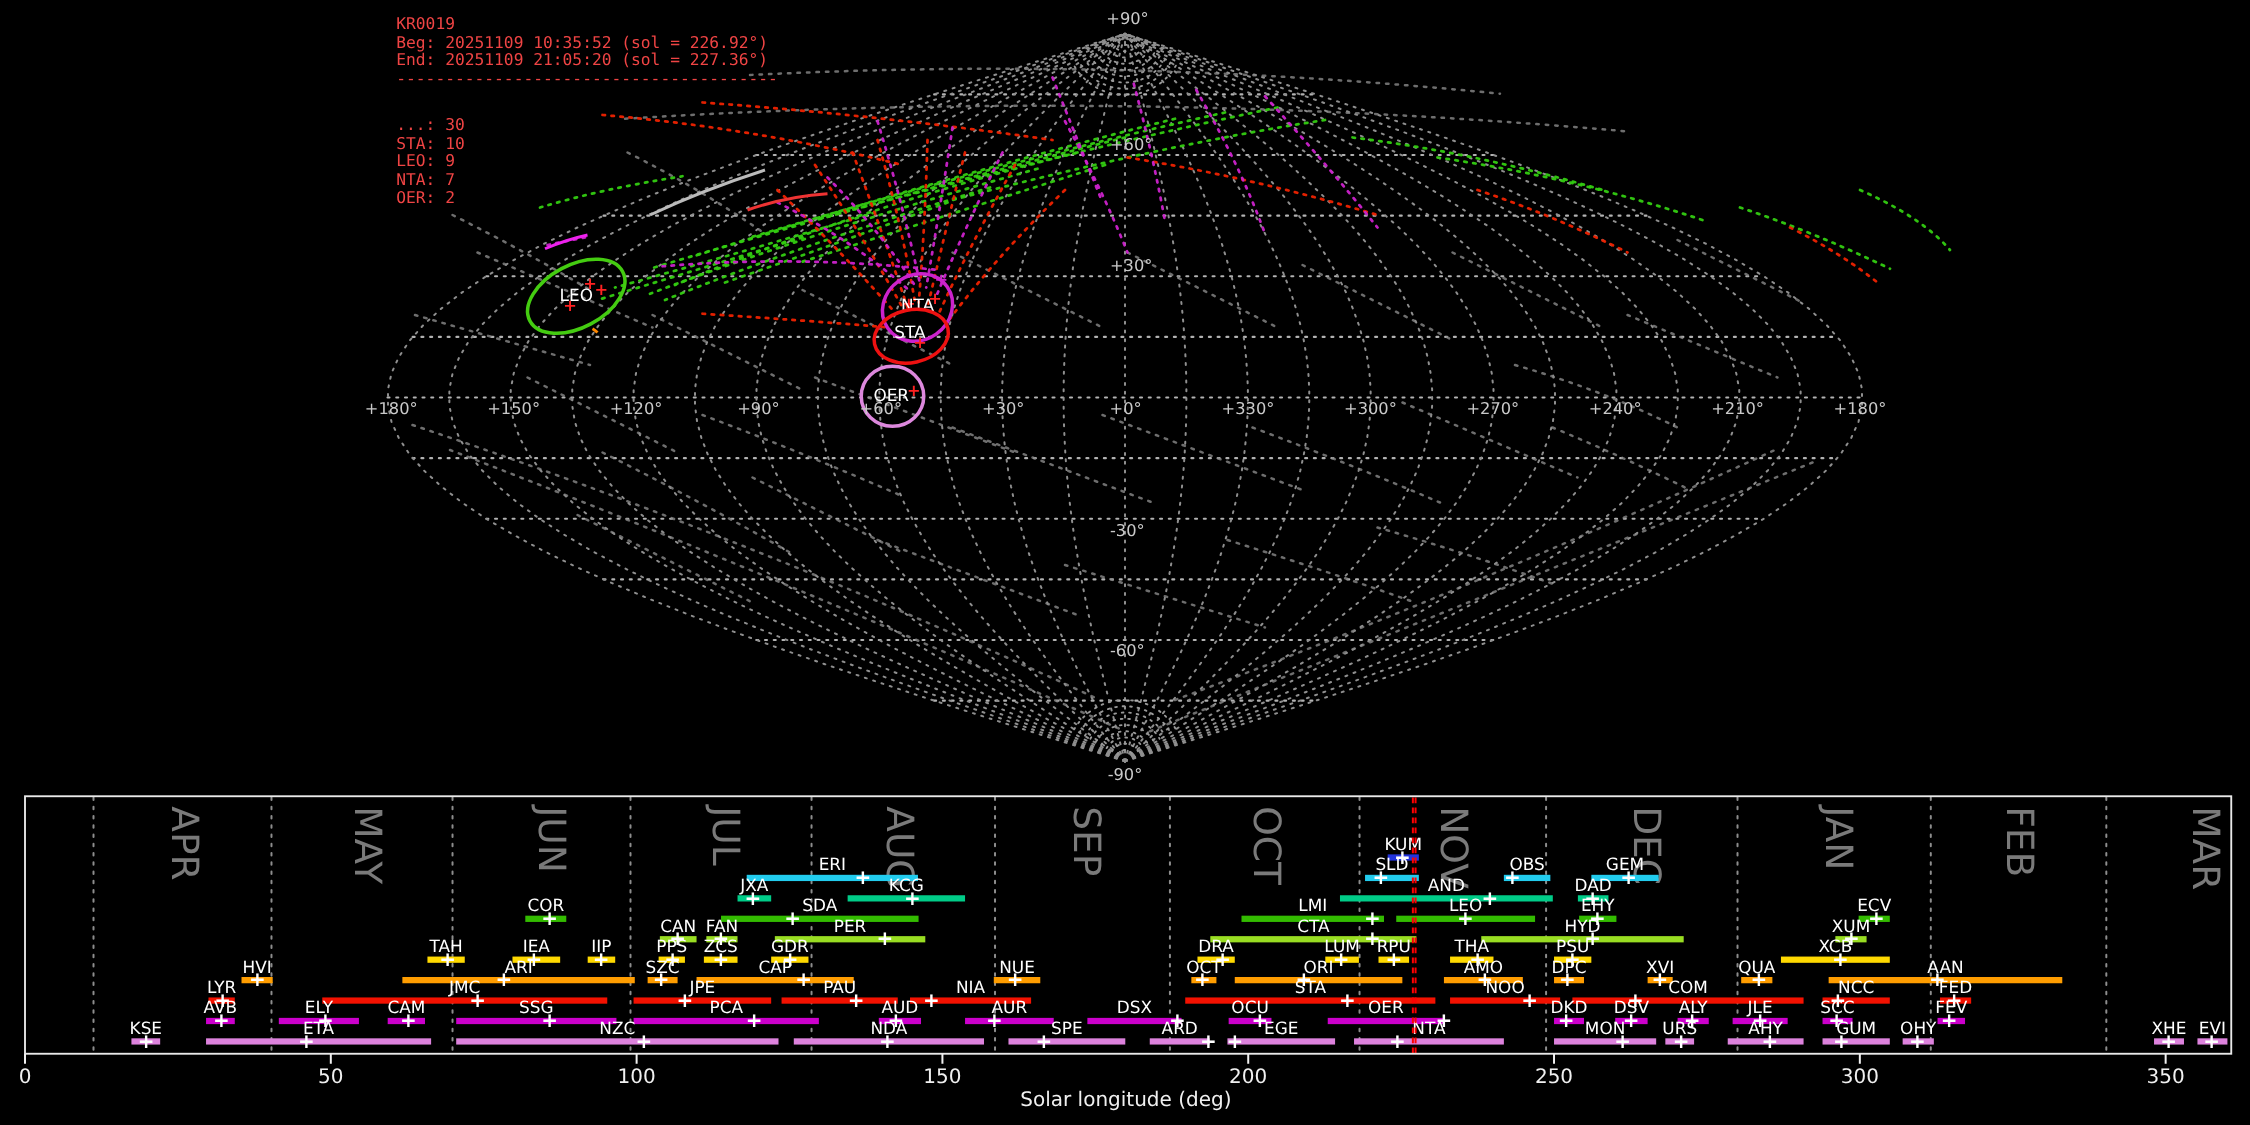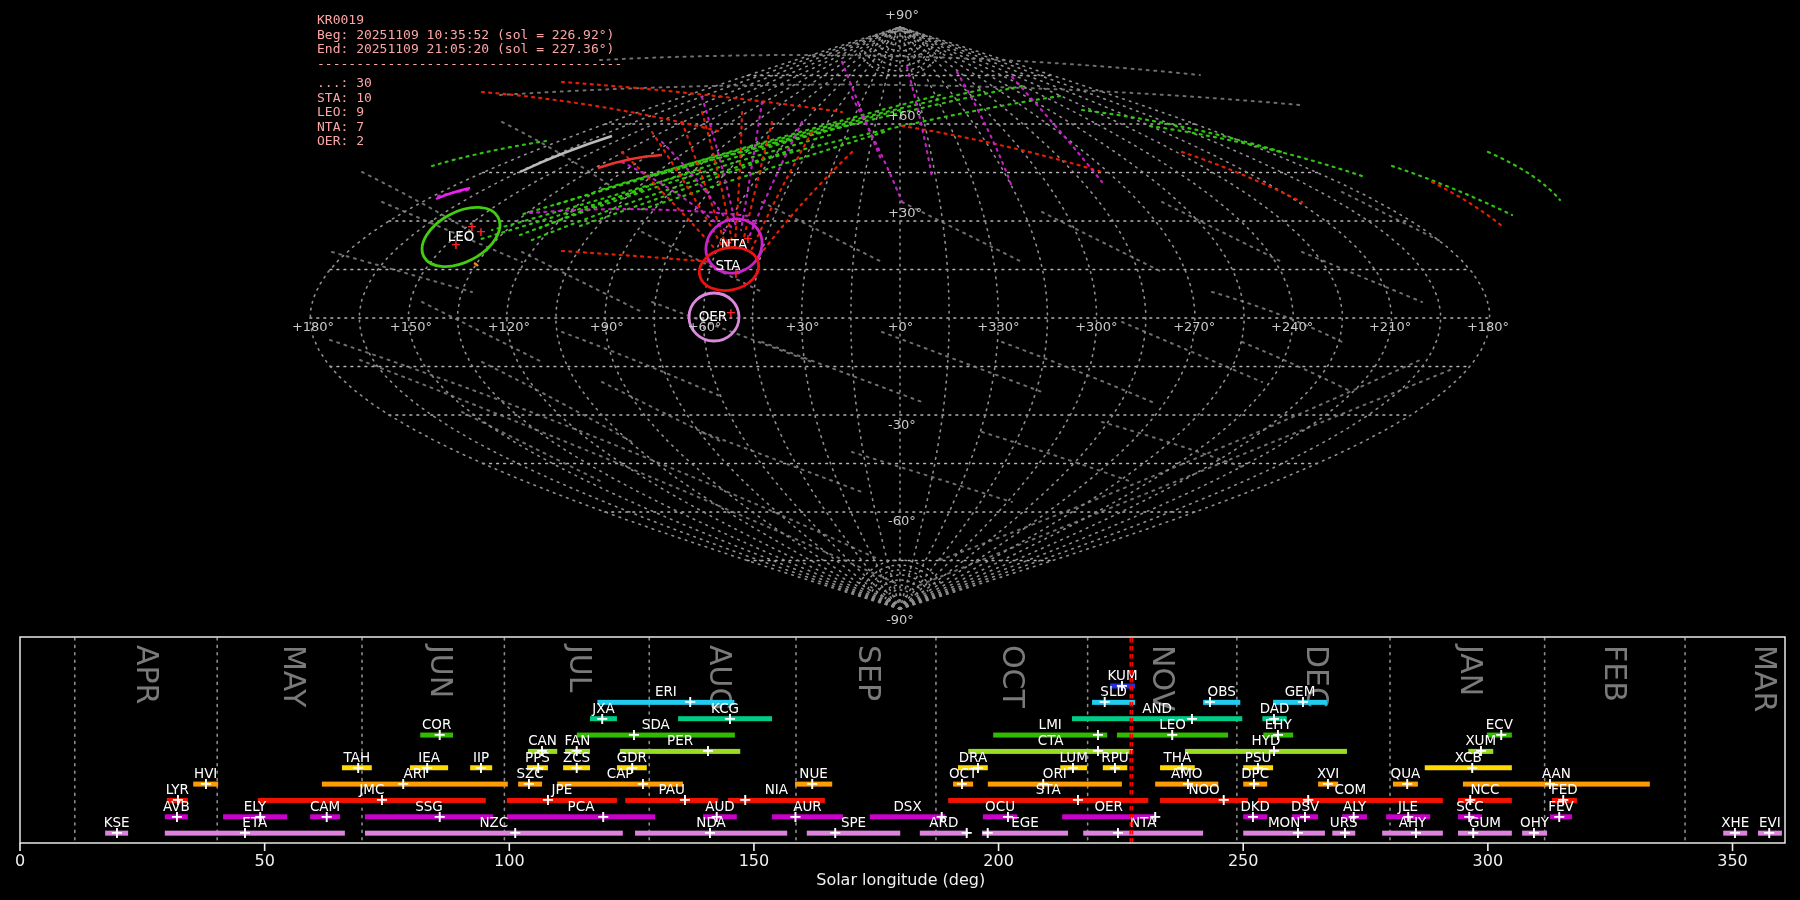--- a/index.html
+++ b/index.html
@@ -1,23 +1,23 @@
 <!DOCTYPE html>
 <html><head>
 <meta charset="utf-8">
 <style>
   html,body{margin:0;padding:0;background:#000;}
   .app{position:relative;width:1800px;height:900px;background:#000;overflow:hidden;
        font-family:"DejaVu Sans",sans-serif;}
   svg text{font-family:"DejaVu Sans",sans-serif;}
-  .info{position:absolute;left:317px;top:13px;color:#fca5a5;
+  .info{position:absolute;left:317px;top:13px;color:#ef4444;
         font-family:"DejaVu Sans Mono",monospace;font-size:13px;line-height:14.5px;
         white-space:pre;}
   .info .line{height:14.5px;}
-  .info .line:nth-child(5){margin-top:5px;}
+  .info .line:nth-child(5){margin-top:23px;}
 </style>
 </head>
 <body>
 
 <div class="app">
   <svg id="scene" width="1800" height="900" viewBox="0 0 1800 900">
       <line x1="747.2967633895128" y1="560.5" x2="1052.7032366104872" y2="560.5" stroke="#b2b2b2" stroke-width="1.7" stroke-dasharray="1.6 5.4" stroke-linecap="round" fill="none"></line>
       <line x1="605" y1="512" x2="1195" y2="512" stroke="#b2b2b2" stroke-width="1.7" stroke-dasharray="1.6 5.4" stroke-linecap="round" fill="none"></line>
       <line x1="482.80699909993695" y1="463.5" x2="1317.193000900063" y2="463.5" stroke="#b2b2b2" stroke-width="1.7" stroke-dasharray="1.6 5.4" stroke-linecap="round" fill="none"></line>
       <line x1="389.04501176718117" y1="415" x2="1410.9549882328188" y2="415" stroke="#b2b2b2" stroke-width="1.7" stroke-dasharray="1.6 5.4" stroke-linecap="round" fill="none"></line>

